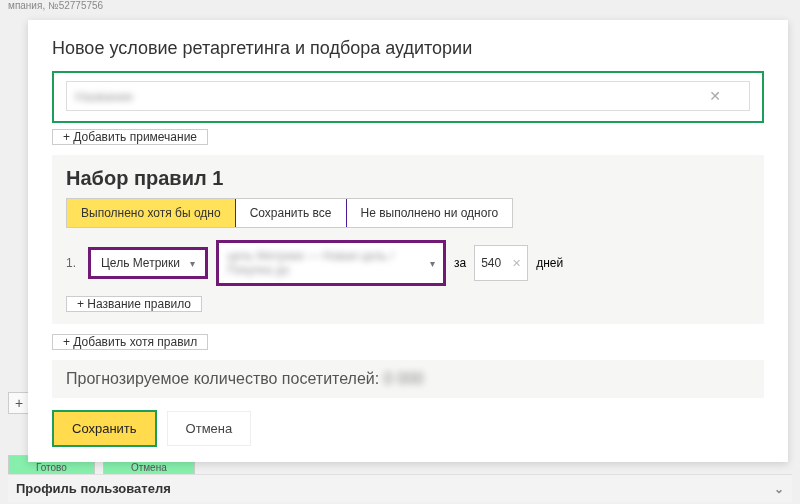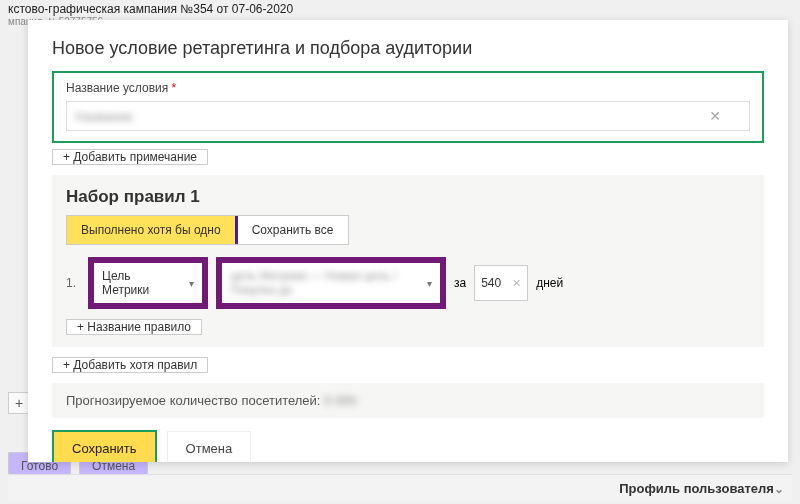--- a/index.html
+++ b/index.html
@@ -30,23 +30,23 @@
   }
   .bg-bottom {
     position: absolute;
     left: 8px;
     bottom: 24px;
     display: flex;
     gap: 8px;
   }
   .bg-btn {
     border: 1px solid #ccc;
-    background: #c4b5fd;
-    padding: 6px 12px;
-    font-size: 12px;
+    background: #86efac;
+    padding: 6px 27px;
+    font-size: 10px;
     color: #555;
   }
   .bg-plusbtn {
     position: absolute;
     left: 8px;
     bottom: 90px;
     border: 1px solid #ccc;
     background: #fafafa;
     width: 22px;
     height: 22px;
@@ -61,21 +61,21 @@
     left: 8px;
     bottom: 2px;
     right: 8px;
     background: #f3f3f3;
     border-top: 1px solid #e0e0e0;
     padding: 6px 8px;
     font-size: 13px;
     font-weight: bold;
     color: #333;
     display: flex;
-    justify-content: flex-end;
+    justify-content: space-between;
     align-items: center;
   }
   .chev {
     font-size: 12px;
     color: #888;
   }
 
   .modal {
     position: absolute;
     top: 20px;
@@ -136,56 +136,56 @@
     color: #333;
     cursor: pointer;
   }
   .ruleset {
     background: #f6f6f4;
     padding: 12px 14px 12px 14px;
     margin-bottom: 10px;
   }
   .ruleset-title {
     font-weight: bold;
-    font-size: 17px;
+    font-size: 20px;
     margin-bottom: 8px;
   }
   .seg {
     display: inline-flex;
     border: 1px solid #ccc;
     margin-bottom: 12px;
   }
   .seg-item {
     padding: 7px 14px;
     font-size: 12px;
     background: #fff;
-    border-right: 3px solid #4c1d95;
+    border-right: 1px solid #4c1d95;
     cursor: pointer;
     color: #333;
   }
   .seg-item:last-child { border-right: none; }
   .seg-item.active {
     background: #ffe15a;
   }
   .rule-row {
     display: flex;
     align-items: center;
     gap: 8px;
     margin-bottom: 10px;
     font-size: 12px;
   }
   .rule-num { color: #666; width: 14px; }
   .select-box {
-    border: 6px solid #701a75;
+    border: 3px solid #701a75;
     background: #fff;
     padding: 6px 8px;
     font-size: 12px;
     display: flex;
     align-items: center;
-    justify-content: flex-start;
+    justify-content: center;
     gap: 10px;
     cursor: pointer;
   }
   .sel1 { width: 120px; }
   .sel2 { width: 230px; color: #bbb; }
   .caret {
     font-size: 10px;
     color: #777;
   }
   .za-txt { font-size: 12px; color: #000000; }
@@ -197,21 +197,21 @@
     display: flex;
     align-items: center;
     justify-content: space-between;
     font-size: 12px;
   }
   .days-x { color: #bbb; font-size: 11px; cursor: pointer; }
   .add-ruleset-row { margin-bottom: 10px; }
   .forecast {
     background: #f6f6f4;
     padding: 10px 14px;
-    font-size: 13px;
+    font-size: 16px;
     color: #555;
     margin-bottom: 12px;
   }
   .forecast-val {
     filter: blur(3px);
     color: #888;
   }
   .footer-btns {
     display: flex;
     gap: 10px;
@@ -231,59 +231,56 @@
     font-size: 13px;
     color: #444;
     cursor: pointer;
     border: 1px solid #eee;
   }
 </style>
 </head>
 <body>
 
 <div class="bg-layer">
-  <div class="bg-header">кстово-графическая кампания №354 от 07-06-2020</div>
   <div class="bg-sub">мпания, №52775756</div>
 
   <div class="bg-plusbtn">+</div>
 
   <div class="bg-bottom">
     <div class="bg-btn">Готово</div>
     <div class="bg-btn">Отмена</div>
   </div>
 
   <div class="bg-profile">
     <span>Профиль пользователя</span>
     <span class="chev">⌄</span>
   </div>
 </div>
 
 <div class="modal">
   <div class="modal-title">Новое условие ретаргетинга и подбора аудитории</div>
 
   <div class="field-block hl">
-    <div class="field-label">
-      <span>Название условия</span> <span class="req">*</span>
-    </div>
     <div class="text-input">
       <span class="blur">Название</span>
       <span class="clear-x">✕</span>
     </div>
   </div>
 
   <div class="add-note-row">
     <span class="small-btn-outline hl">+ Добавить примечание</span>
   </div>
 
   <div class="ruleset">
     <div class="ruleset-title">Набор правил 1</div>
 
     <div class="seg hl">
       <div class="seg-item active">Выполнено хотя бы одно</div>
       <div class="seg-item">Сохранить все</div>
+      <div class="seg-item">Не выполнено ни одного</div>
     </div>
 
     <div class="rule-row">
       <span class="rule-num">1.</span>
       <div class="select-box sel1 hl">
         <span>Цель Метрики</span>
         <span class="caret">▾</span>
       </div>
       <div class="select-box sel2 hl">
         <span class="blur">цель Метрики — Новая цель / Покупка до</span>

